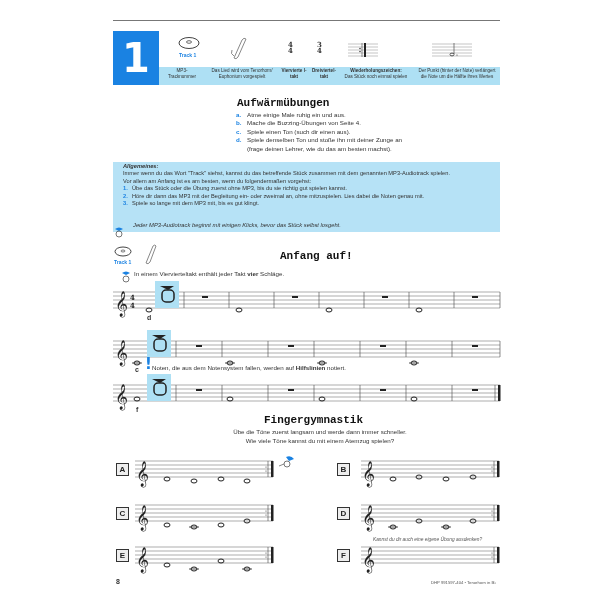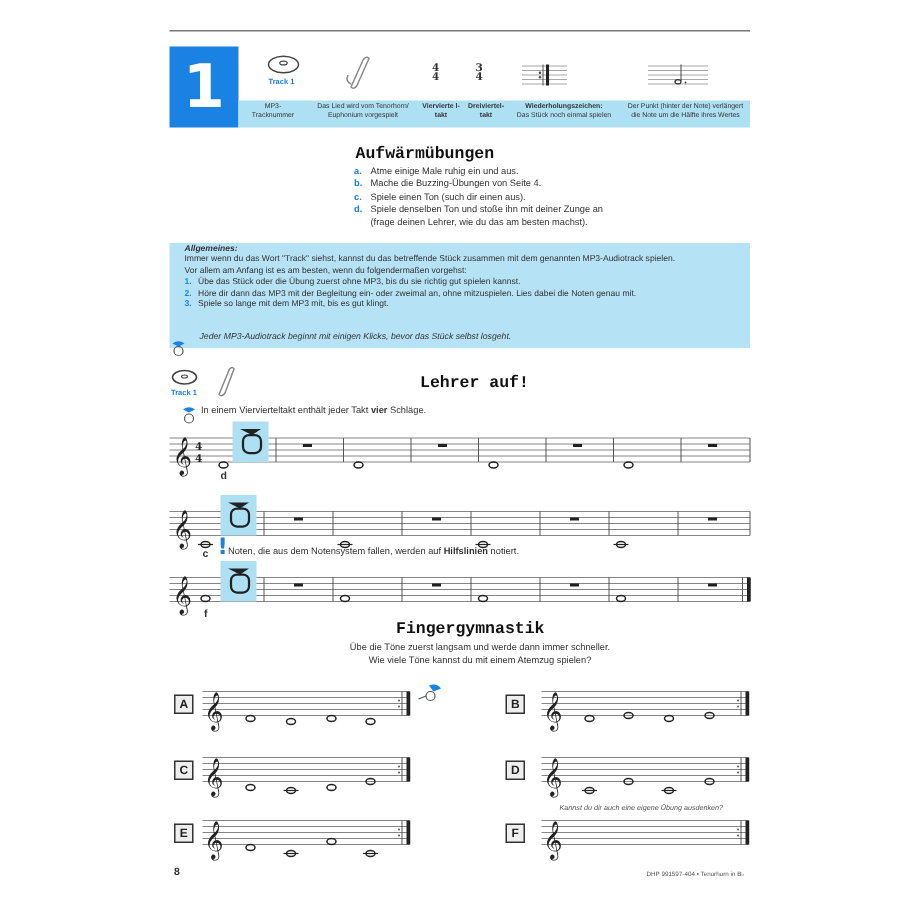--- a/index.html
+++ b/index.html
@@ -158,21 +158,21 @@
     <circle cx="6" cy="8" r="3" fill="none" stroke="#555" stroke-width="0.8"></circle>
 </svg>
 <svg class="icon-svg" style="left:114px;top:246px;" width="18" height="11" viewBox="0 0 18 11">
   <ellipse cx="9" cy="5.5" rx="8" ry="4.5" fill="none" stroke="#444" stroke-width="1"></ellipse>
   <ellipse cx="9" cy="5" rx="2" ry="1" fill="none" stroke="#444" stroke-width="0.7"></ellipse>
 </svg>
 <div class="track-label" style="left:114px;top:259px;">Track 1</div>
 <svg class="icon-svg" style="left:142px;top:243px;" width="16" height="22" viewBox="0 0 16 22">
   <path d="M4 20 L11 3 Q13 1 14 3 L8 19 Q6 22 4 20Z" fill="none" stroke="#888" stroke-width="1"></path>
 </svg>
-<div class="h2" style="left:280px;top:250px;">Lehrer auf!</div>
+<div class="h2" style="left:280px;top:250px;">Anfang auf!</div>
 
 <div class="small-text" style="left:134px;top:270px;">
   <span>In einem Viervierteltakt enthält jeder Takt </span><b>vier</b><span> Schläge.</span>
 </div>
 <svg class="icon-svg" style="left:120px;top:270px;" width="12" height="14" viewBox="0 0 12 14">
   <path d="M2 3 Q6 0 10 3 L6 5Z" fill="#1a82e2"></path>
     <circle cx="6" cy="9" r="3" fill="none" stroke="#555" stroke-width="0.8"></circle>
 </svg>
 
 <svg class="staff-svg" style="left:113px;top:280px;" width="390" height="40" viewBox="0 0 390 40">

